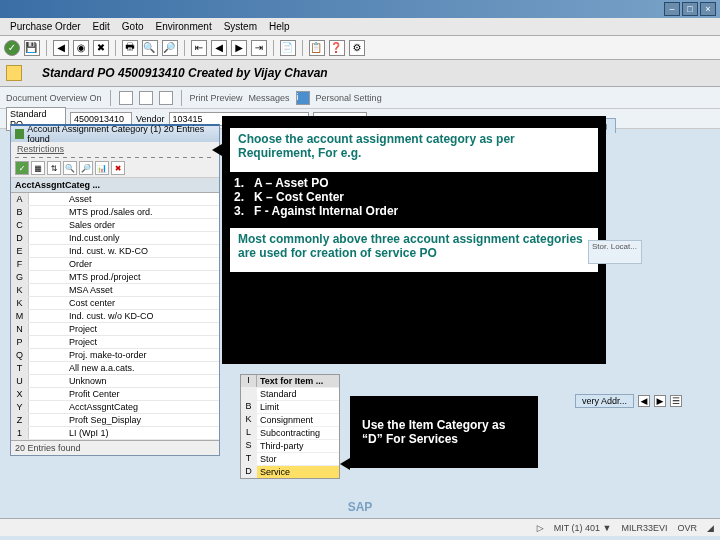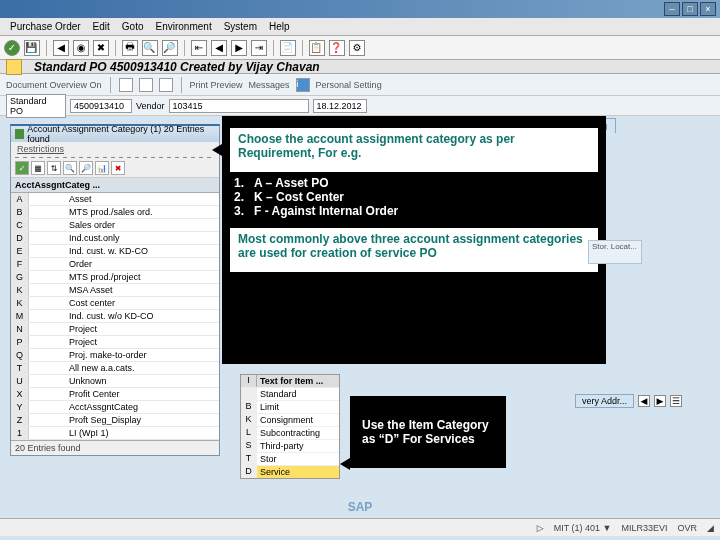--- a/index.html
+++ b/index.html
@@ -5,21 +5,21 @@
   * { box-sizing: border-box; margin: 0; padding: 0; font-family: Arial, sans-serif; }
   body { width: 720px; height: 540px; background: #d6e4f0; position: relative; overflow: hidden; font-size: 10px; }
   .titlebar { height: 18px; background: linear-gradient(to right, #3a6ea5, #7ba3c8); display: flex; justify-content: flex-end; align-items: center; padding-right: 4px; gap: 2px; }
   .wbtn { width: 16px; height: 14px; background: #6b8dad; border: 1px solid #2a4a6a; display: flex; align-items: center; justify-content: center; color: #fff; font-size: 9px; cursor: pointer; }
   .menubar { height: 18px; background: #e8e8e8; border-bottom: 1px solid #aaa; display: flex; align-items: center; padding: 0 6px; gap: 4px; }
   .menubar span { padding: 0 4px; cursor: pointer; }
   .toolbar { height: 24px; background: #f4f4f4; border-bottom: 1px solid #aaa; display: flex; align-items: center; padding: 0 4px; gap: 4px; }
   .tbtn { width: 16px; height: 16px; border: 1px solid #888; background: #fff; display: flex; align-items: center; justify-content: center; font-size: 10px; cursor: pointer; }
   .tbtn.green { background: #4a8f3a; color: #fff; border-radius: 50%; }
   .tsep { width: 1px; height: 16px; background: #aaa; margin: 0 2px; }
-  .doctitle { height: 14px; background: #e4e4e4; display: flex; align-items: center; padding: 0 6px; gap: 12px; border-bottom: 1px solid #aaa; }
+  .doctitle { height: 27px; background: #e4e4e4; display: flex; align-items: center; padding: 0 6px; gap: 20px; border-bottom: 1px solid #aaa; }
   .doctitle .icon { width: 16px; height: 16px; background: #ffd966; border: 1px solid #b89a3a; }
   .doctitle .text { font-weight: bold; font-style: italic; font-size: 12px; }
   .subbar { height: 22px; background: #edf2f7; display: flex; align-items: center; padding: 0 6px; gap: 6px; border-bottom: 1px solid #c9c9c9; font-size: 9px; }
   .subbar .tb { width: 14px; height: 14px; border: 1px solid #999; background: #fff; cursor: pointer; }
   .subbar .lbl { color: #555; }
   .row2 { height: 20px; background: #edf2f7; display: flex; align-items: center; padding: 0 6px; gap: 4px; font-size: 9px; border-bottom: 1px solid #c9c9c9; }
   .row2 .field { border: 1px solid #999; background: #fff; padding: 1px 3px; }
   .row2 .dd { width: 60px; }
   .row2 .ponum { width: 62px; }
   .row2 .vendor { width: 140px; }
@@ -39,21 +39,21 @@
   .grow .c0 { width: 18px; background: #e8e8e8; border-right: 1px solid #ccc; text-align: center; padding: 1px 0; font-size: 9px; }
   .grow .c1 { flex: 1; padding: 1px 4px; font-size: 9px; margin-left: 36px; }
   .gfoot { padding: 2px 4px; font-size: 9px; color: #444; border-top: 1px solid #aaa; background: #efefef; }
   .annot { position: absolute; background: #000; color: #fff; padding: 8px 12px; font-family: "Times New Roman", serif; font-size: 12px; }
   .annot .hdr { font-weight: bold; margin-bottom: 8px; }
   .annot ol { list-style: none; margin: 4px 0 10px 0; font-weight: bold; }
   .annot ol li { display: flex; gap: 10px; }
   .annot1 { left: 222px; top: 116px; width: 384px; height: 248px; }
   .annot1 .tip { position: absolute; left: -10px; top: 28px; width: 0; height: 0; border-top: 6px solid transparent; border-bottom: 6px solid transparent; border-right: 10px solid #000; }
   .annot1 .white { background: #fff; color: #0f766e; padding: 4px 8px; margin: 4px -4px; }
-  .annot2 { left: 350px; top: 396px; width: 156px; height: 72px; display: flex; align-items: center; font-weight: bold; }
+  .annot2 { left: 350px; top: 396px; width: 188px; height: 72px; display: flex; align-items: center; font-weight: bold; }
   .annot2 .tip { position: absolute; left: -10px; top: 62px; width: 0; height: 0; border-top: 6px solid transparent; border-bottom: 6px solid transparent; border-right: 10px solid #000; }
   .itemtable { position: absolute; left: 240px; top: 374px; width: 100px; background: #fff; border: 1px solid #999; font-size: 9px; }
   .ithdr { background: #ddd; display: flex; }
   .ithdr .cI { width: 16px; border-right: 1px solid #aaa; text-align: center; }
   .ithdr .cT { flex: 1; padding: 1px 3px; font-weight: bold; }
   .itrow { display: flex; border-top: 1px solid #eee; }
   .itrow.sel { background: #ffe066; }
   .itrow .cI { width: 16px; border-right: 1px solid #eee; text-align: center; background: #eee; }
   .itrow .cT { flex: 1; padding: 1px 3px; }
   .storloc { position: absolute; right: 78px; top: 240px; width: 54px; height: 24px; border: 1px solid #b3c4d4; background: #e8f0f8; font-size: 8px; padding: 1px 3px; color: #555; }

